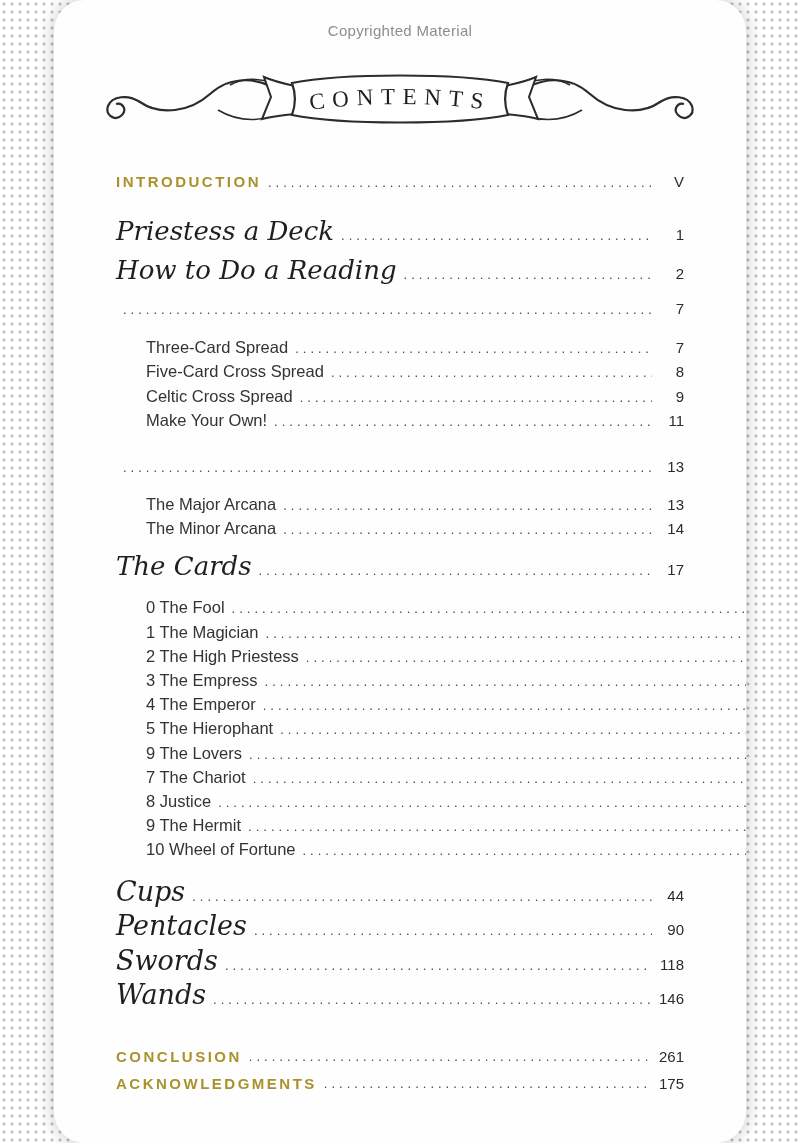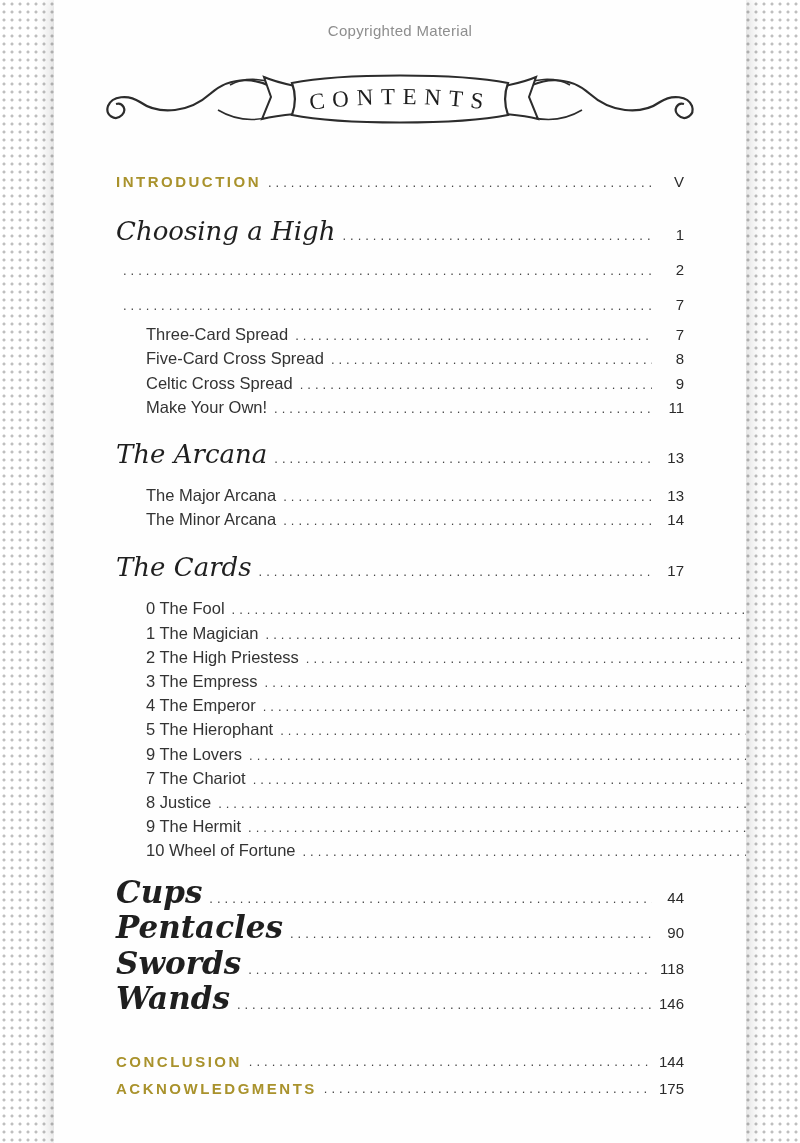--- a/index.html
+++ b/index.html
@@ -12,20 +12,21 @@
     color: #2e2e2e;
     --accent: #a9922c;
   }
   .sheet {
     width: 692px; height: 1143px; margin: 0 auto;
     background: #fefefe;
     box-shadow: 0 0 18px rgba(0,0,0,.22);
     box-sizing: border-box;
     padding: 0 36px;
     overflow: hidden;
+    border-radius: 31px;
   }
   .copyright {
     padding-top: 22px; text-align: center;
     font-size: 15px; color: #8e8e8e; letter-spacing: .3px;
     line-height: 18px;
   }
   .banner { margin-top: 16px; }
   .banner svg { display: block; margin: 0 auto; }
 
   .toc { padding: 0 26px; }
@@ -37,33 +38,33 @@
     margin: 0 6px 0 7px;
   }
   .pg { white-space: nowrap; font-size: 15px; min-width: 26px; text-align: right; color: #2b2b2b; }
 
   .goldlbl { color: var(--accent); font-weight: bold; font-size: 15px; letter-spacing: 2.5px; }
 
   .intro { margin-top: 34px; line-height: 19px; }
   .script { line-height: 34px; }
   .script .lbl { font-family: "DejaVu Serif", serif; font-style: italic; font-size: 26px; color: #1f1f1f; }
   .chapters { margin-top: 22px; }
-  .sublist { padding-left: 30px; }
+  .sublist { margin-top: 9px; padding-left: 30px; }
   .sub { line-height: 22.4px; font-size: 16.5px; color: #333; }
   .arcana-block { margin-top: 16px; }
   .arcana-block .sublist { margin-top: 8px; }
-  .cards-block { margin-top: 18px; }
+  .cards-block { margin-top: 8px; }
   .cards-grid {
     display: grid; grid-template-columns: 1fr 1fr; column-gap: 26px;
     margin-top: 8px; padding-left: 30px;
   }
   .cards-grid .row { line-height: 23.2px; font-size: 16.5px; color: #333; }
   .suits { margin-top: 14px; }
   .suits .row { line-height: 29.5px; }
-  .suits .lbl { font-size: 31px; font-weight: bold; }
+  .suits .lbl { font-size: 27px; }
   .back { margin-top: 28px; }
   .back .row { line-height: 27.5px; align-items: center; }
 </style>
 </head>
 <body>
 
 <div class="sheet">
 
   <div class="copyright top">Copyrighted Material</div>
 
@@ -91,25 +92,26 @@
   <div class="toc">
 
     <div class="row intro">
       <span class="lbl goldlbl">INTRODUCTION</span>
       <span class="dots">................................................................................................................................................................</span>
       <span class="pg">V</span>
     </div>
 
     <div class="chapters">
       <div class="row script">
-        <span class="lbl">Choosing a High</span>
+        <span class="lbl">Priestess a Deck</span>
         <span class="dots">................................................................................................................................................................</span>
         <span class="pg">1</span>
       </div>
       <div class="row script">
+        <span class="lbl">How to Do a Reading</span>
         <span class="dots">................................................................................................................................................................</span>
         <span class="pg">2</span>
       </div>
       <div class="row script">
         <span class="dots">................................................................................................................................................................</span>
         <span class="pg">7</span>
       </div>
     </div>
 
     <div class="sublist">
@@ -130,21 +132,20 @@
       </div>
       <div class="row sub">
         <span class="lbl">Make Your Own!</span>
         <span class="dots">................................................................................................................................................................</span>
         <span class="pg">11</span>
       </div>
     </div>
 
     <div class="arcana-block">
       <div class="row script">
-        <span class="lbl">The Arcana</span>
         <span class="dots">................................................................................................................................................................</span>
         <span class="pg">13</span>
       </div>
       <div class="sublist">
         <div class="row sub">
           <span class="lbl">The Major Arcana</span>
           <span class="dots">................................................................................................................................................................</span>
           <span class="pg">13</span>
         </div>
         <div class="row sub">
@@ -244,21 +245,21 @@
         <span class="lbl">Wands</span>
         <span class="dots">................................................................................................................................................................</span>
         <span class="pg">146</span>
       </div>
     </div>
 
     <div class="back">
       <div class="row">
         <span class="lbl goldlbl">CONCLUSION</span>
         <span class="dots">................................................................................................................................................................</span>
-        <span class="pg">144</span>
+        <span class="pg">261</span>
       </div>
       <div class="row">
         <span class="lbl goldlbl">ACKNOWLEDGMENTS</span>
         <span class="dots">................................................................................................................................................................</span>
         <span class="pg">175</span>
       </div>
     </div>
 
   </div>
 

